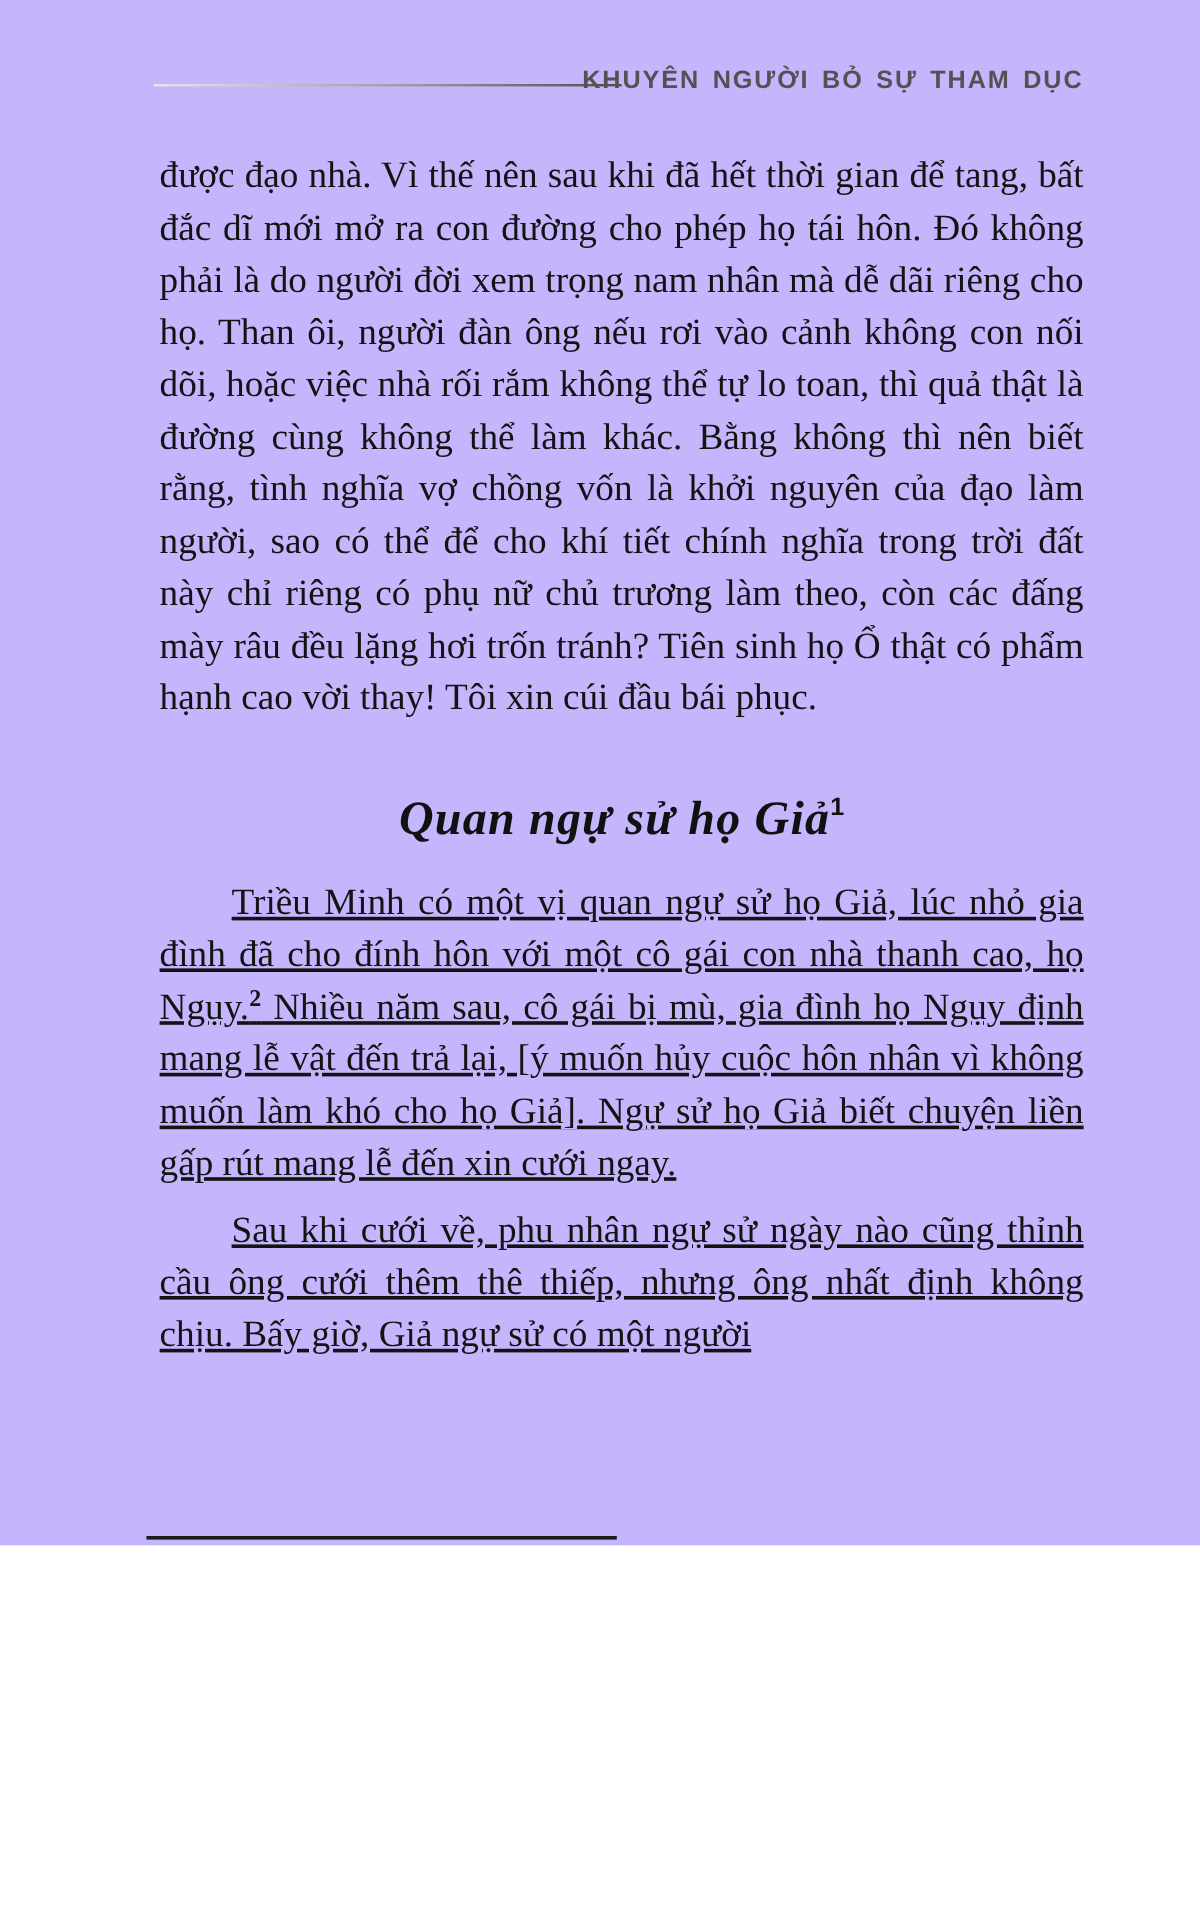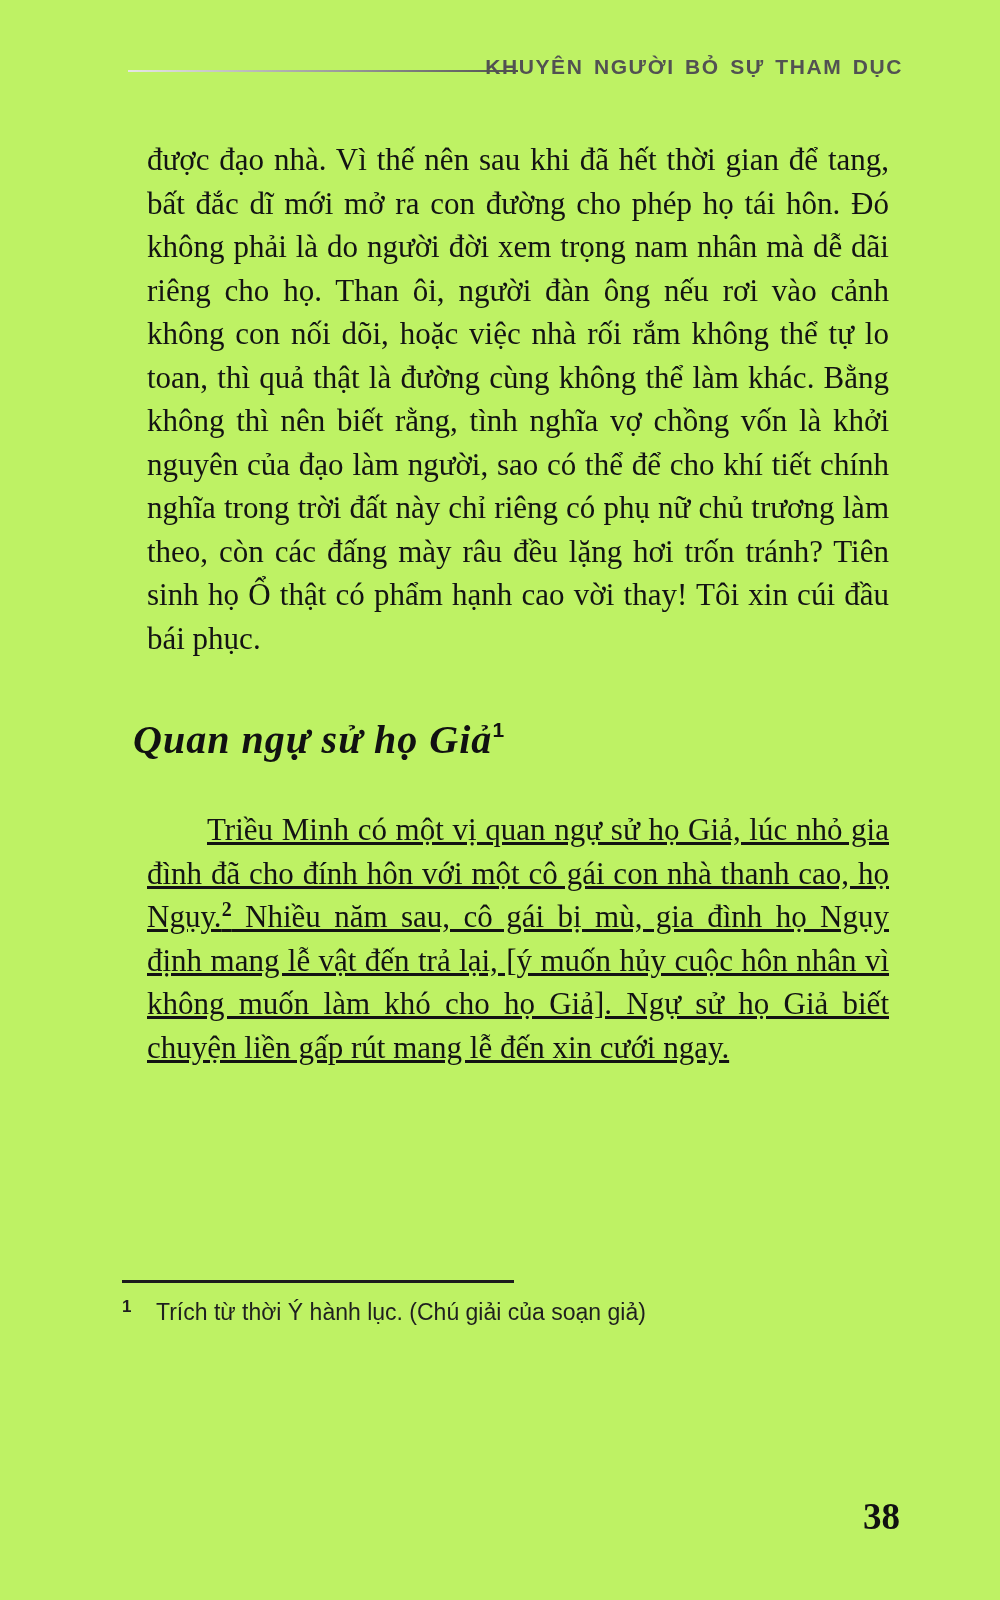--- a/index.html
+++ b/index.html
@@ -1,21 +1,21 @@
 <!DOCTYPE html>
 <html><head>
 <meta charset="utf-8">
 <style>
   * { margin: 0; padding: 0; box-sizing: border-box; }
   html, body { background: #ffffff; }
   .page {
     position: relative;
     width: 1000px;
-    height: 1600px;
-    background: #bef264;
+    height: 1288px;
+    background: #c4b5fd;
     overflow: hidden;
     font-family: "Liberation Serif", serif;
   }
 
   
   .header-rule {
     position: absolute;
     left: 128px;
     top: 70px;
     width: 390px;
@@ -39,34 +39,34 @@
   .content {
     position: absolute;
     left: 133px;
     top: 124px;
     width: 770px;
     font-size: 31px;
     line-height: 43.5px;
     text-align: justify;
     color: #131313;
   }
-  .content p { margin: 14px; }
+  .content p { margin: 0; }
   .para-indent { text-indent: 60px; text-decoration: underline; }
   .para-gap { margin-top: 12px !important; }
 
   .section-heading {
     margin-top: 46px;
-    margin-bottom: 44px;
+    margin-bottom: 24px;
     font-size: 40px;
     line-height: 48px;
     font-style: italic;
     font-weight: bold;
     letter-spacing: 1px;
     color: #111111;
-    text-align: left;
+    text-align: center;
   }
   .section-heading .head-ref {
     font-style: normal;
     font-weight: bold;
     font-size: 21px;
     vertical-align: 16px;
     letter-spacing: 0;
     font-family: "Liberation Sans", sans-serif;
   }
   .body-ref {
@@ -123,20 +123,21 @@
   <div class="header-title">KHUYÊN NGƯỜI BỎ SỰ THAM DỤC</div>
 
   <div class="content">
 
     <p>được đạo nhà. Vì thế nên sau khi đã hết thời gian để tang, bất đắc dĩ mới mở ra con đường cho phép họ tái hôn. Đó không phải là do người đời xem trọng nam nhân mà dễ dãi riêng cho họ. Than ôi, người đàn ông nếu rơi vào cảnh không con nối dõi, hoặc việc nhà rối rắm không thể tự lo toan, thì quả thật là đường cùng không thể làm khác. Bằng không thì nên biết rằng, tình nghĩa vợ chồng vốn là khởi nguyên của đạo làm người, sao có thể để cho khí tiết chính nghĩa trong trời đất này chỉ riêng có phụ nữ chủ trương làm theo, còn các đấng mày râu đều lặng hơi trốn tránh? Tiên sinh họ Ổ thật có phẩm hạnh cao vời thay! Tôi xin cúi đầu bái phục.</p>
 
     <h2 class="section-heading"><span>Quan ngự sử họ Giả</span><span class="head-ref">1</span></h2>
 
     <p class="para-indent"><span>Triều Minh có một vị quan ngự sử họ Giả, lúc nhỏ gia đình đã cho đính hôn với một cô gái con nhà thanh cao, họ Ngụy.</span><span class="body-ref">2</span><span> Nhiều năm sau, cô gái bị mù, gia đình họ Ngụy định mang lễ vật đến trả lại, [ý muốn hủy cuộc hôn nhân vì không muốn làm khó cho họ Giả]. Ngự sử họ Giả biết chuyện liền gấp rút mang lễ đến xin cưới ngay.</span></p>
 
+    <p class="para-indent para-gap">Sau khi cưới về, phu nhân ngự sử ngày nào cũng thỉnh cầu ông cưới thêm thê thiếp, nhưng ông nhất định không chịu. Bấy giờ, Giả ngự sử có một người</p>
 
   </div>
 
   <div class="footnotes">
     <div class="fn-rule"></div>
 
     <div class="footnote"><span class="fn-ref">1</span><span>Trích từ thời Ý hành lục. (Chú giải của soạn giả)</span></div>
 
   </div>
 

